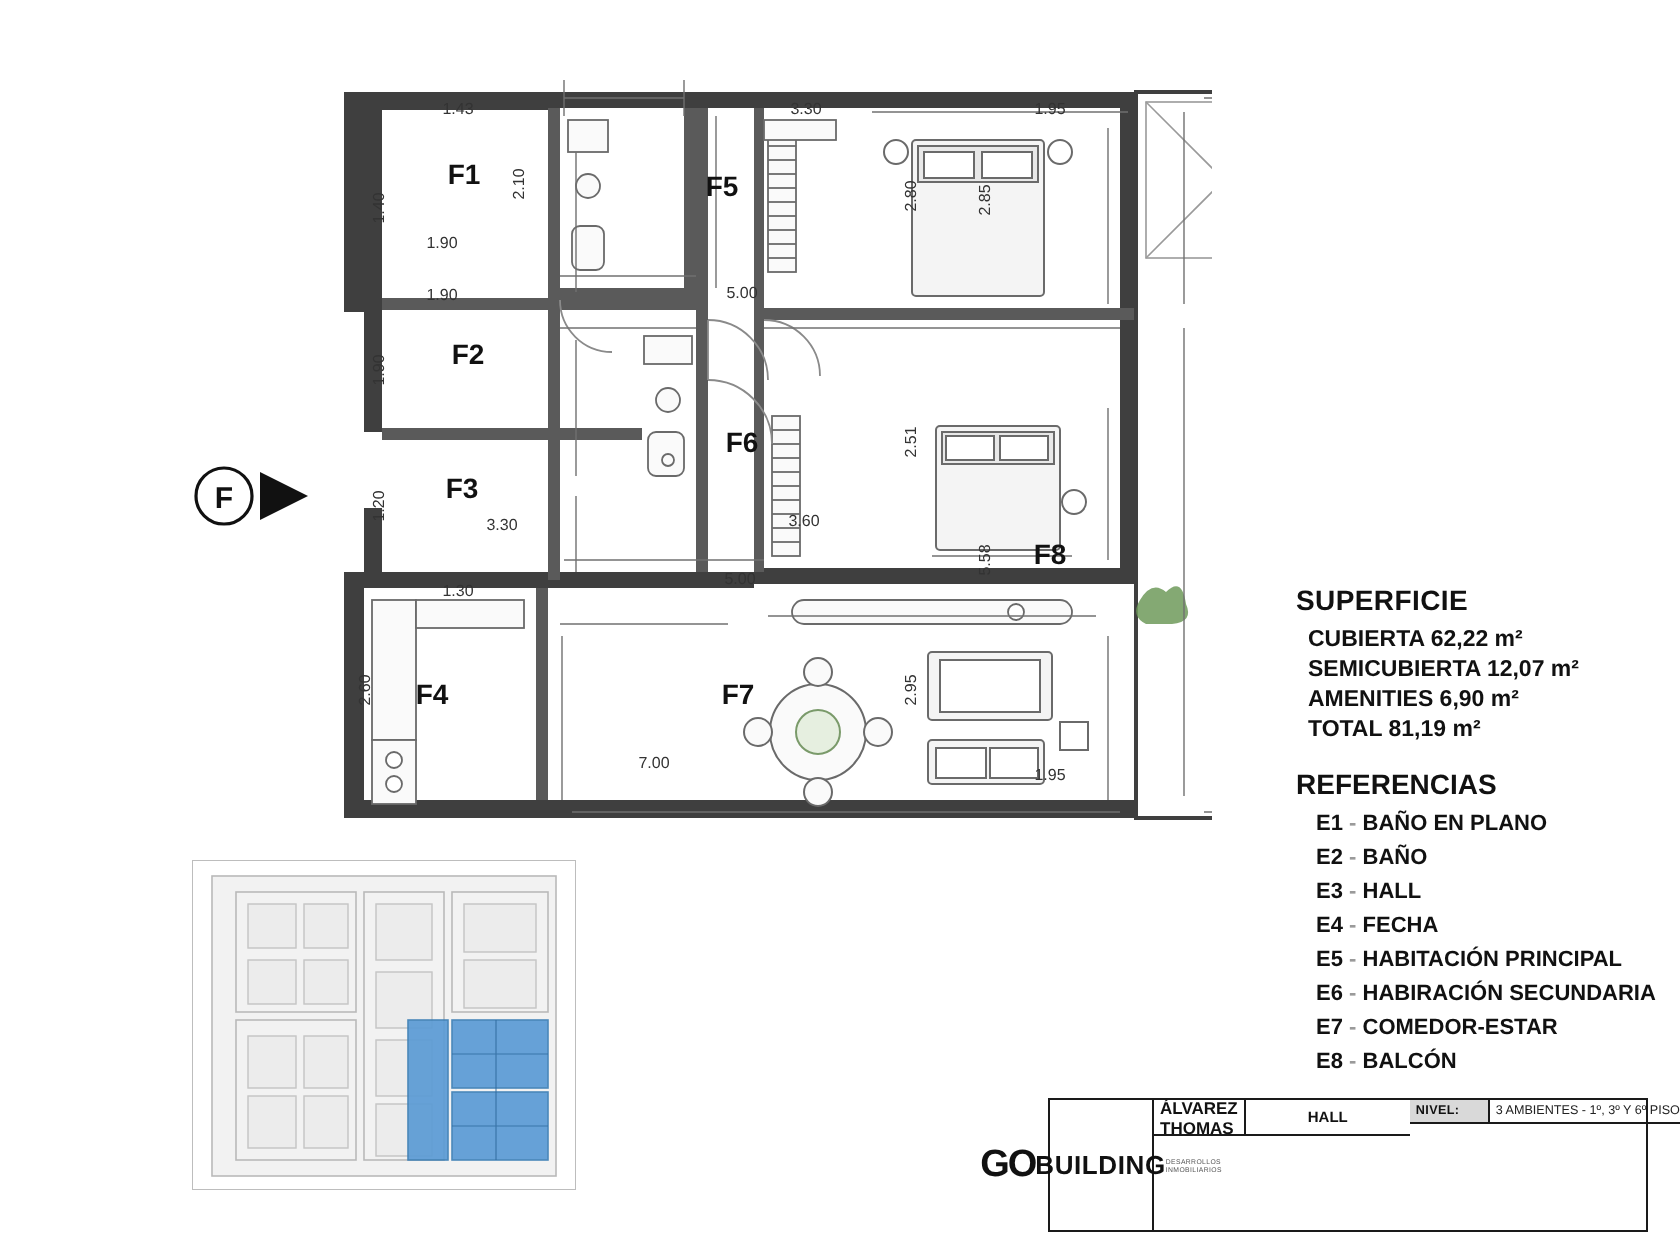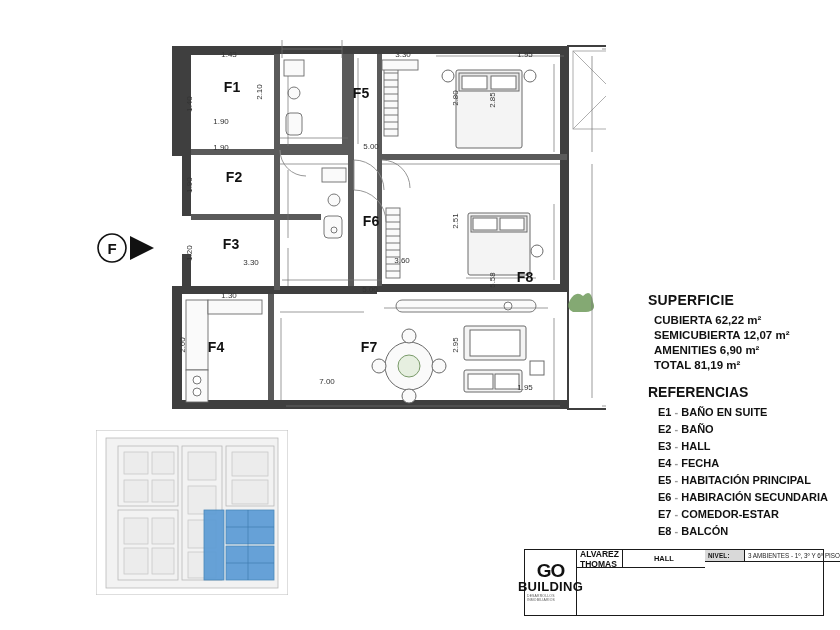--- a/index.html
+++ b/index.html
@@ -27,21 +27,21 @@
   #info .title2{font-size:14px;font-weight:bold;color:#111;margin:12px 0 5px 0;}
   #info .ref-line{font-size:11px;font-weight:bold;color:#111;margin:0 0 2px 10px;line-height:15px;white-space:nowrap;}
   #info .ref-code{color:#111;}
   #info .ref-dash{color:#9a9a9a;}
   #info .ref-name{color:#111;}
 
   
   #titleblock{position:absolute;left:524px;top:549px;width:300px;height:67px;
     border:1px solid #1a1a1a;background:#fff;box-sizing:border-box;
     display:flex;}
-  .tb-logo{width:52px;border-right:1px solid #1a1a1a;display:flex;flex-direction:column;
+  .tb-logo{width:52px;border-right:1px solid #1a1a1a;display:flex;flex-direction:row;
     align-items:center;justify-content:center;box-sizing:border-box;padding:2px;}
   .tb-logo .go{font-size:19px;font-weight:bold;letter-spacing:-1px;color:#111;line-height:16px;}
   .tb-logo .bld{font-size:13px;font-weight:bold;color:#111;letter-spacing:.3px;}
   .tb-logo .sub{font-size:3.4px;color:#555;letter-spacing:.2px;}
   .tb-main{flex:1;display:flex;flex-direction:row;}
   .tb-row{display:flex;border-bottom:1px solid #1a1a1a;box-sizing:border-box;}
   .tb-row:last-child{border-bottom:none;}
   .tb-r1{height:18px;}
   .tb-r2{height:12px;}
   .tb-r3{height:12px;}
@@ -350,21 +350,21 @@
       <div class="surf-line">SEMICUBIERTA 12,07 m²</div>
       <div class="surf-line">AMENITIES 6,90 m²</div>
       <div class="surf-line">TOTAL 81,19 m²</div>
     </div>
 
     <div class="title2">REFERENCIAS</div>
     <div>
       <div class="ref-line">
         <span class="ref-code">E1</span>
         <span class="ref-dash"> - </span>
-        <span class="ref-name">BAÑO EN SUITE</span>
+        <span class="ref-name">BAÑO EN PLANO</span>
       </div>
       <div class="ref-line">
         <span class="ref-code">E2</span>
         <span class="ref-dash"> - </span>
         <span class="ref-name">BAÑO</span>
       </div>
       <div class="ref-line">
         <span class="ref-code">E3</span>
         <span class="ref-dash"> - </span>
         <span class="ref-name">HALL</span>

